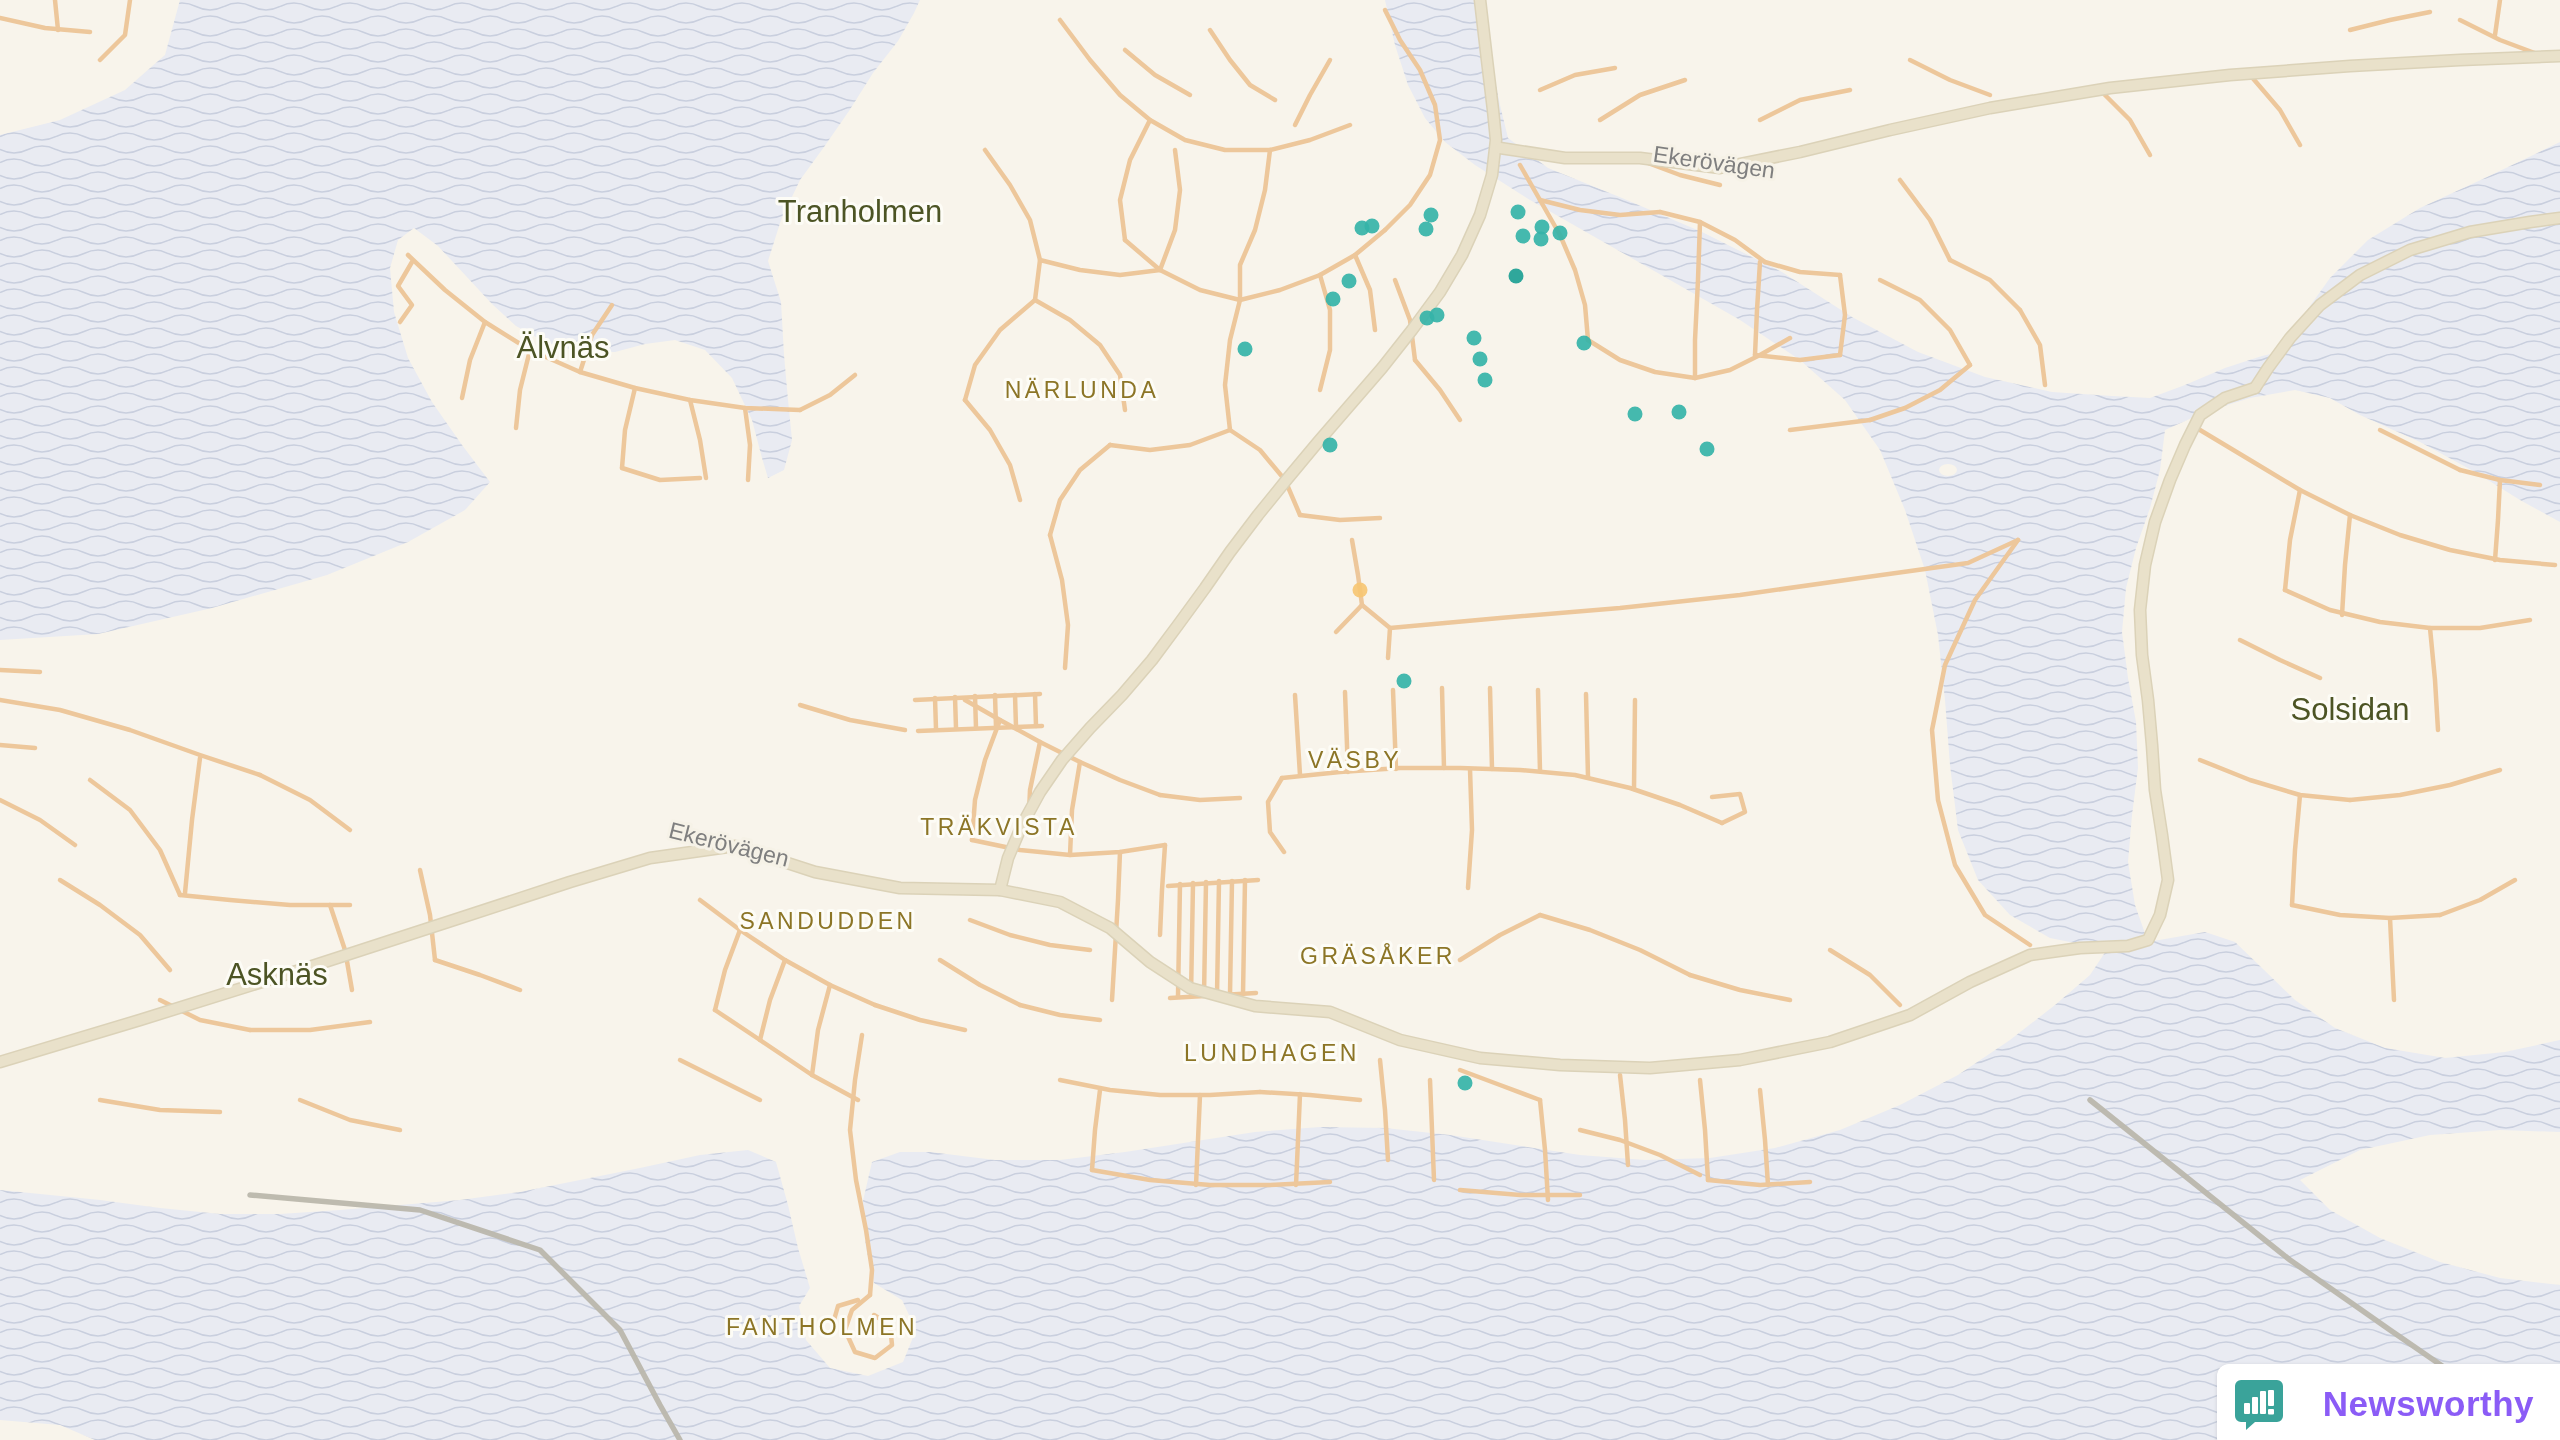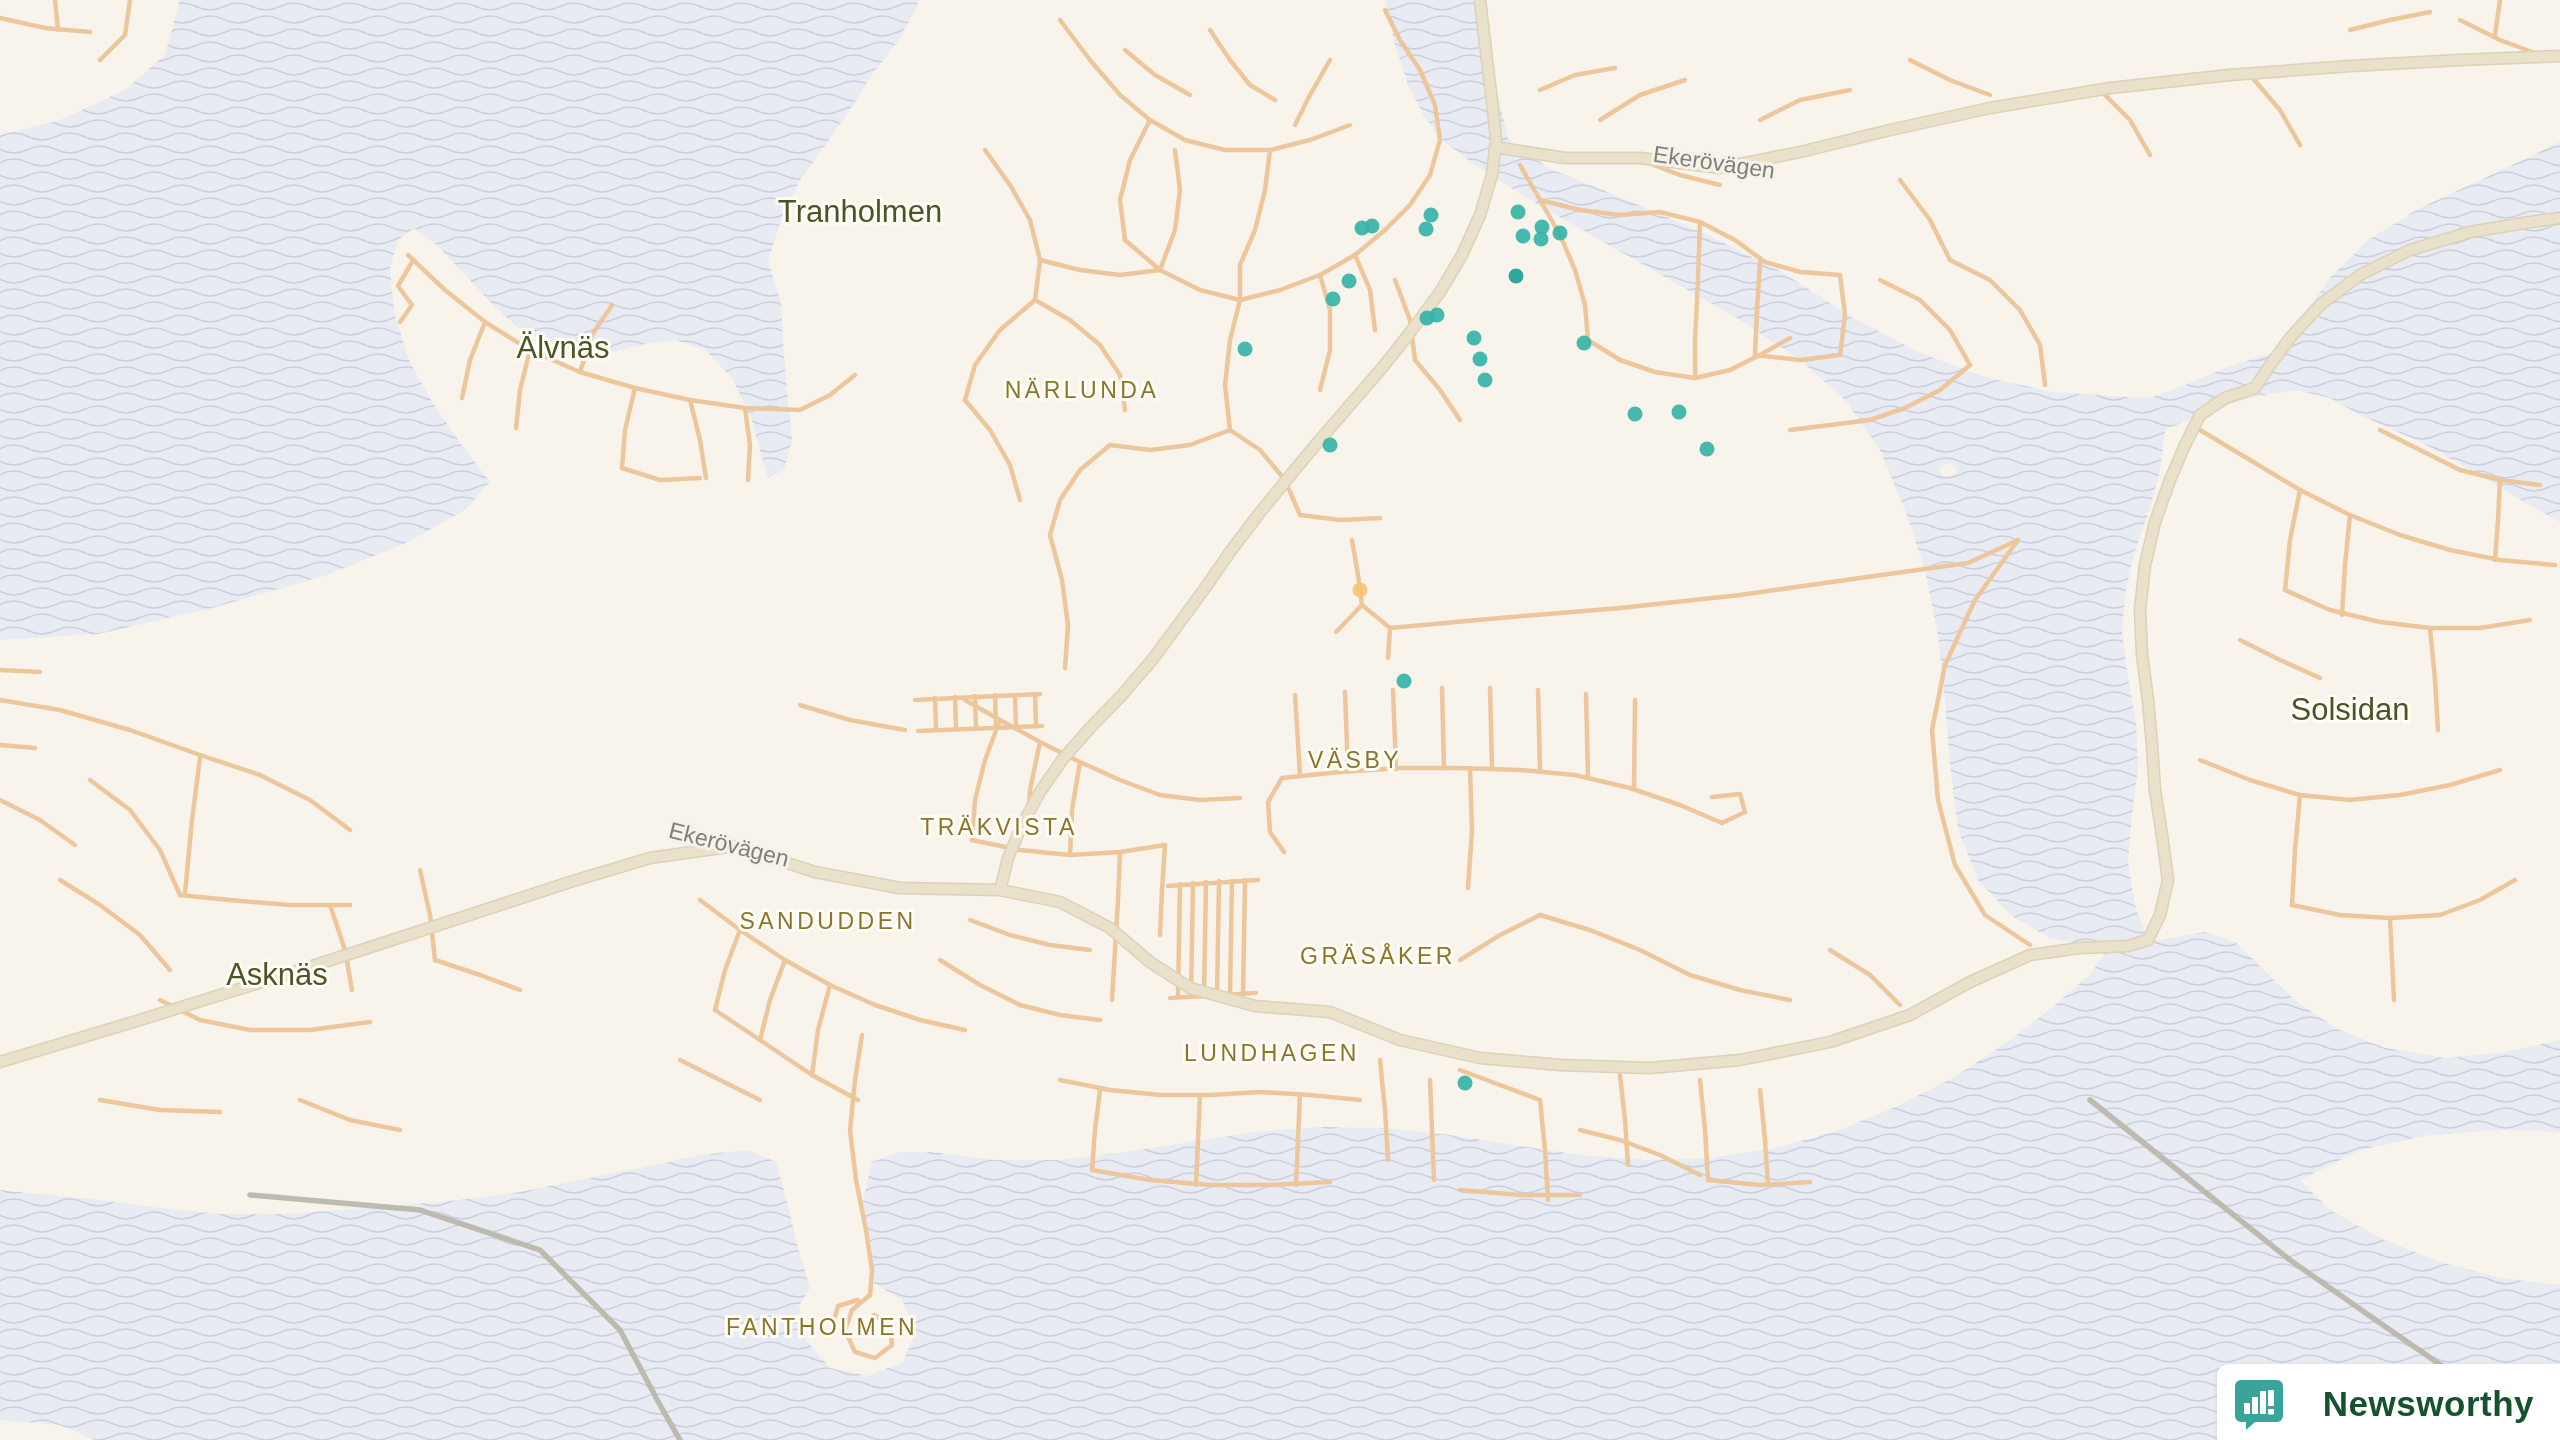--- a/index.html
+++ b/index.html
@@ -9,21 +9,21 @@
   text{font-family:"Liberation Sans","DejaVu Sans",sans-serif;}
   .lbl-place{font-size:31px;fill:#4c5424;paint-order:stroke;stroke:#fdfcf6;stroke-width:6px;
              stroke-linejoin:round;font-weight:400;}
   .lbl-district{font-size:23px;fill:#8c7526;letter-spacing:3.5px;paint-order:stroke;
                 stroke:#fdfcf6;stroke-width:6px;stroke-linejoin:round;}
   .lbl-road{font-size:23px;fill:#7f7f7f;paint-order:stroke;stroke:#f6f2e7;stroke-width:6px;
             stroke-linejoin:round;}
   #brand{position:absolute;right:-14px;bottom:-10px;background:#ffffff;border-radius:12px;
          display:flex;align-items:center;gap:14px;padding:14px 40px 20px 16px;
          box-shadow:0 1px 4px rgba(0,0,0,.12);}
-  #brand .word{font-size:35px;font-weight:700;color:#14532d;letter-spacing:.5px;margin-left:24px;}
+  #brand .word{font-size:35px;font-weight:700;color:#8b5cf6;letter-spacing:.5px;margin-left:24px;}
 </style>
 </head>
 <body>
 
 <div id="stage">
   <svg id="map-svg" width="2560" height="1440" viewBox="0 0 2560 1440">
     <defs>
       <pattern id="waves" x="0" y="0" width="56" height="26" patternUnits="userSpaceOnUse">
         <path d="M0,6.5 Q14,-0.5 28,6.5 T56,6.5" fill="none" stroke="#c9cfde" stroke-width="1.4"></path>
         <path d="M-28,19.5 Q-14,12.5 0,19.5 T28,19.5 T56,19.5 T84,19.5" fill="none" stroke="#c9cfde" stroke-width="1.4"></path>

